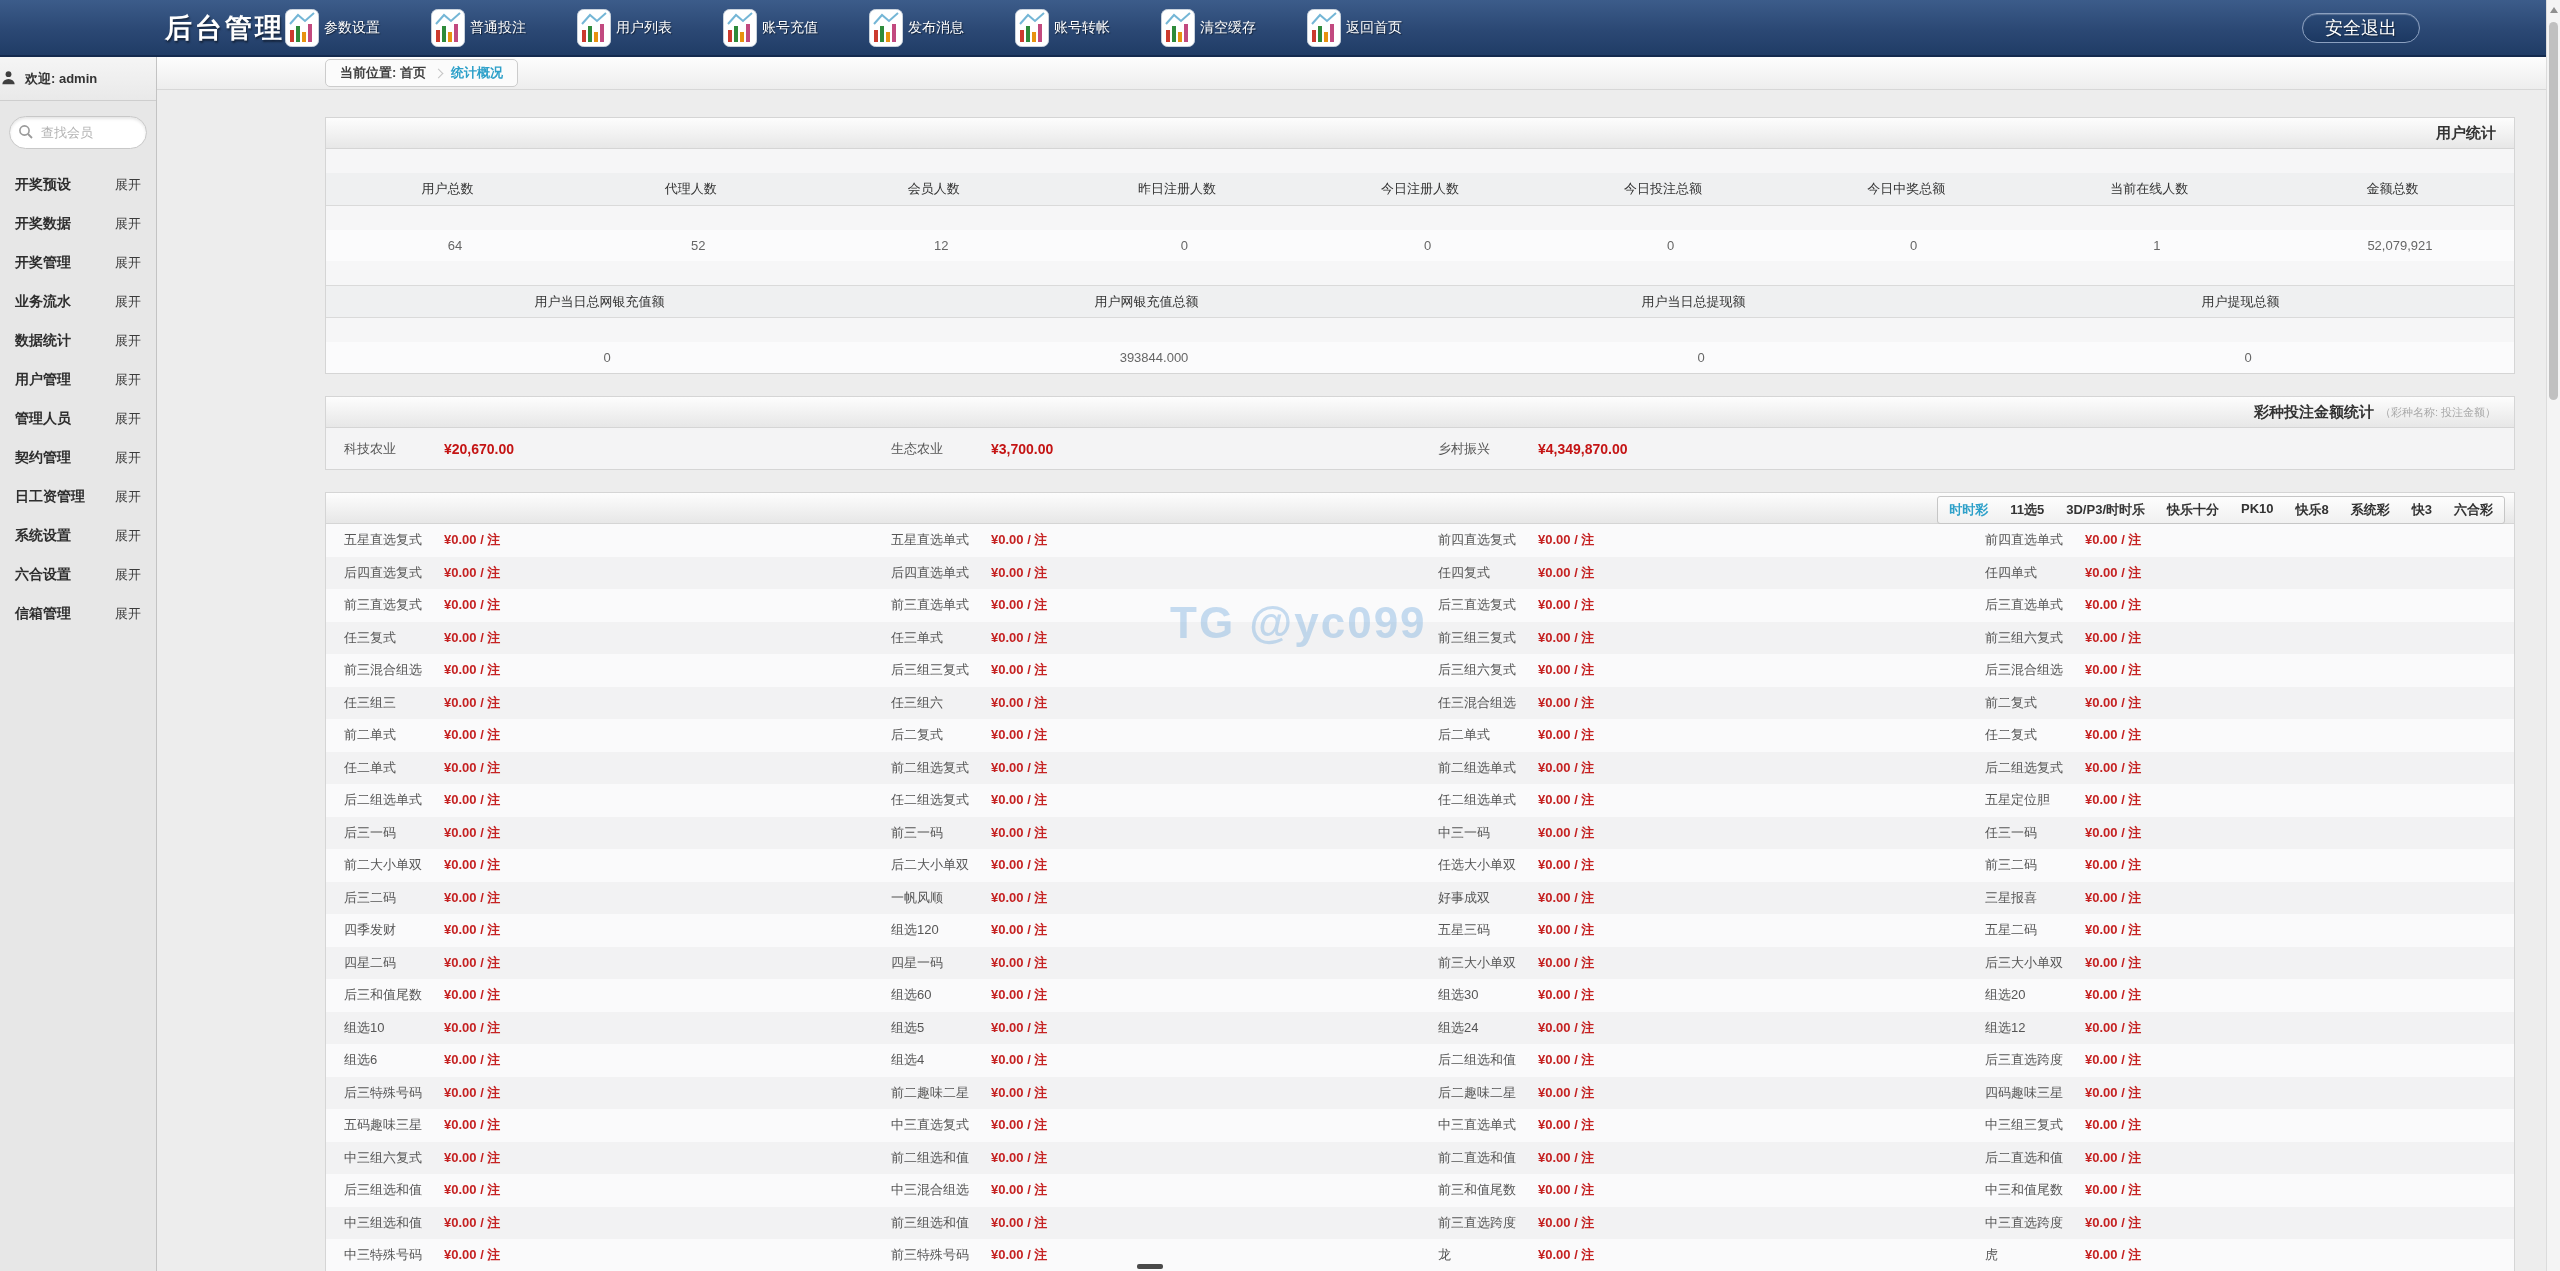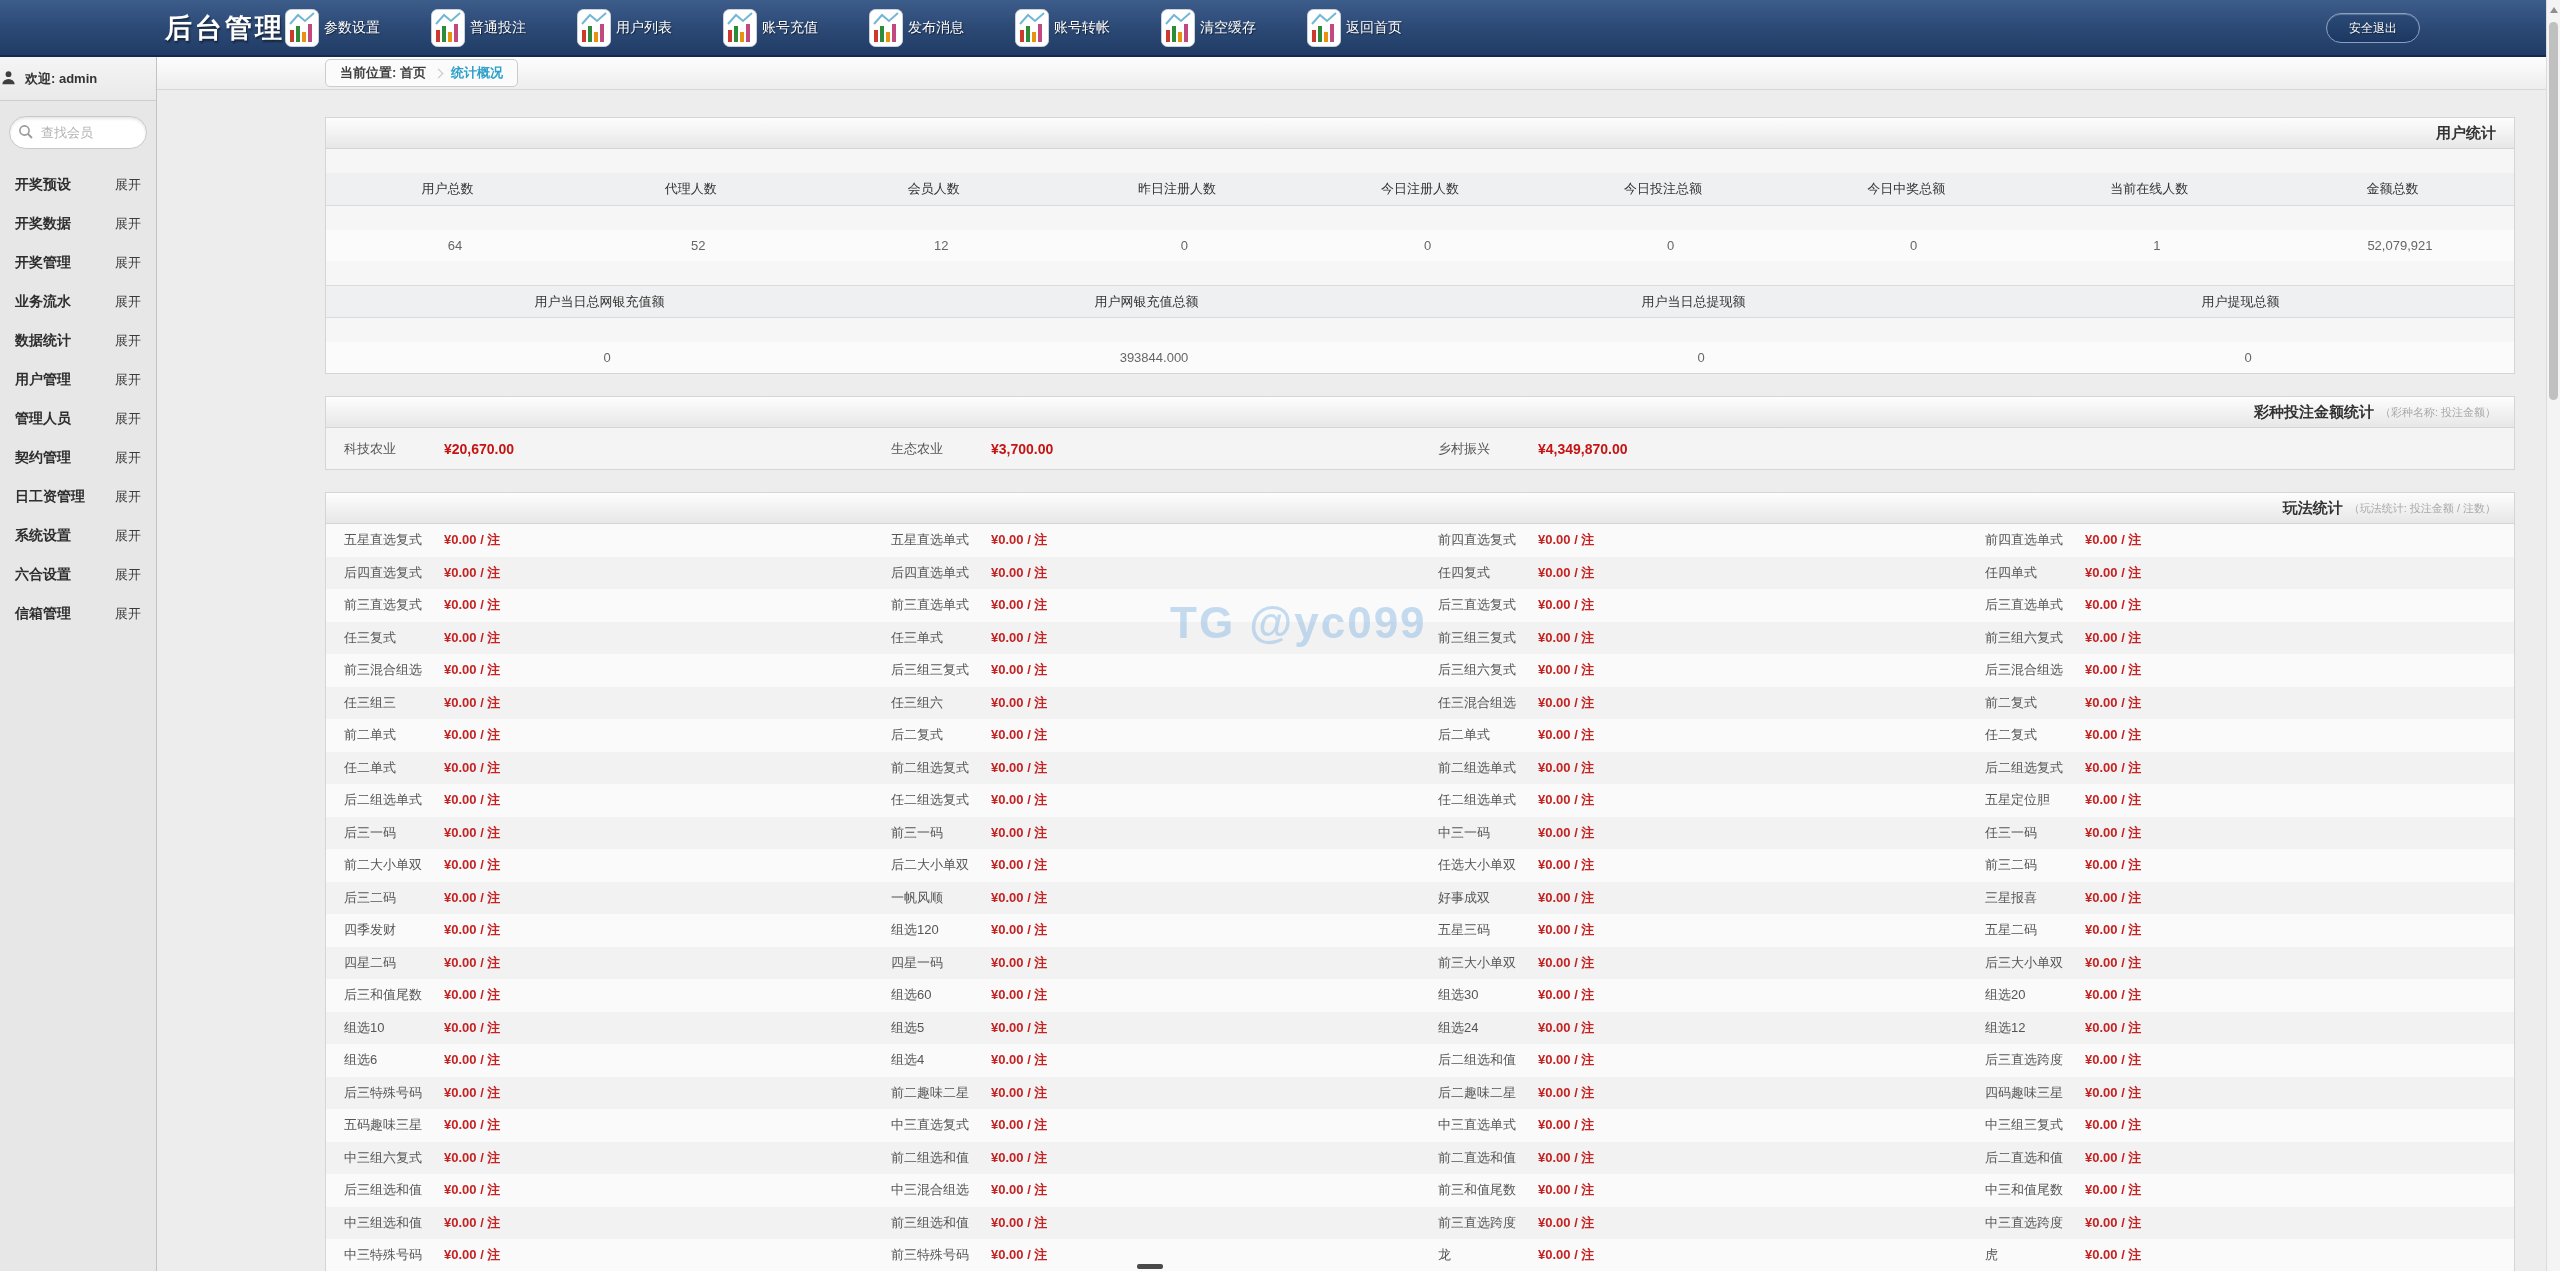--- a/index.html
+++ b/index.html
@@ -10,21 +10,21 @@
   .navbar { height:57px; display:flex; align-items:center; position:relative; z-index:5;
     background:linear-gradient(180deg,#3c5c8a 0%,#2b4874 55%,#203c66 100%);
     border-bottom:2px solid #142a4e; }
   .app-title { color:#fff; font-size:27px; letter-spacing:3px; padding-left:14px; width:285px;
     text-shadow:1px 2px 2px rgba(0,0,0,.5); font-weight:bold;text-align:right; }
   .nav-menu { display:flex; align-items:center; }
   .nav-item { display:flex; align-items:center; width:146px; cursor:pointer; }
   .nav-icon { width:34px; height:38px; margin-right:5px; display:inline-block; }
   .nav-label { color:#fff; font-size:14px; text-shadow:1px 1px 1px rgba(0,0,0,.55); }
   .logout-btn { position:absolute; right:140px; top:13px; height:30px; padding:0 22px;
-    border:1px solid #8ba0c0; border-radius:15px; color:#fff; font-size:12px; cursor:pointer;
+    border:1px solid #8ba0c0; border-radius:15px; color:#fff; font-size:18px; cursor:pointer;
     background:linear-gradient(#2b4a77,#1c3862); box-shadow:inset 0 1px 1px rgba(255,255,255,.25);
     font-family:inherit; text-shadow:1px 1px 1px rgba(0,0,0,.5); }
 
   
   .page { display:flex; height:1214px; }
   .sidebar { width:157px; background:#e7e7e7; border-right:1px solid #c3c3c3; flex:none; }
   .welcome-bar { height:44px; background:linear-gradient(#f5f5f5,#e9e9e9); border-bottom:1px solid #cecece;
     display:flex; align-items:center; gap:9px; padding:0 1px; font-size:13px; font-weight:bold; color:#333; }
   .search-wrap { padding:15px 9px 6px; }
   .search-box { position:relative; }
@@ -332,20 +332,31 @@
               <span class="llabel">乡村振兴</span>
               <span class="lvalue">¥4,349,870.00</span>
             </div>
           </div>
       </section>
 
       <section class="panel">
         <div class="panel-header">
           <span class="panel-title">玩法统计</span>
           <span class="panel-hint">（玩法统计: 投注金额 / 注数）</span>
+          <div class="tabs" id="play-tabs">
+              <span class="tab active">时时彩</span>
+              <span class="tab">11选5</span>
+              <span class="tab">3D/P3/时时乐</span>
+              <span class="tab">快乐十分</span>
+              <span class="tab">PK10</span>
+              <span class="tab">快乐8</span>
+              <span class="tab">系统彩</span>
+              <span class="tab">快3</span>
+              <span class="tab">六合彩</span>
+            </div>
         </div>
         <div class="play-grid" id="play-grid">
             <div class="prow">
               <div class="pcell">
                 <span class="plabel">五星直选复式</span>
                 <span class="pvalue">¥0.00 / 注</span>
               </div>
               <div class="pcell">
                 <span class="plabel">五星直选单式</span>
                 <span class="pvalue">¥0.00 / 注</span>

